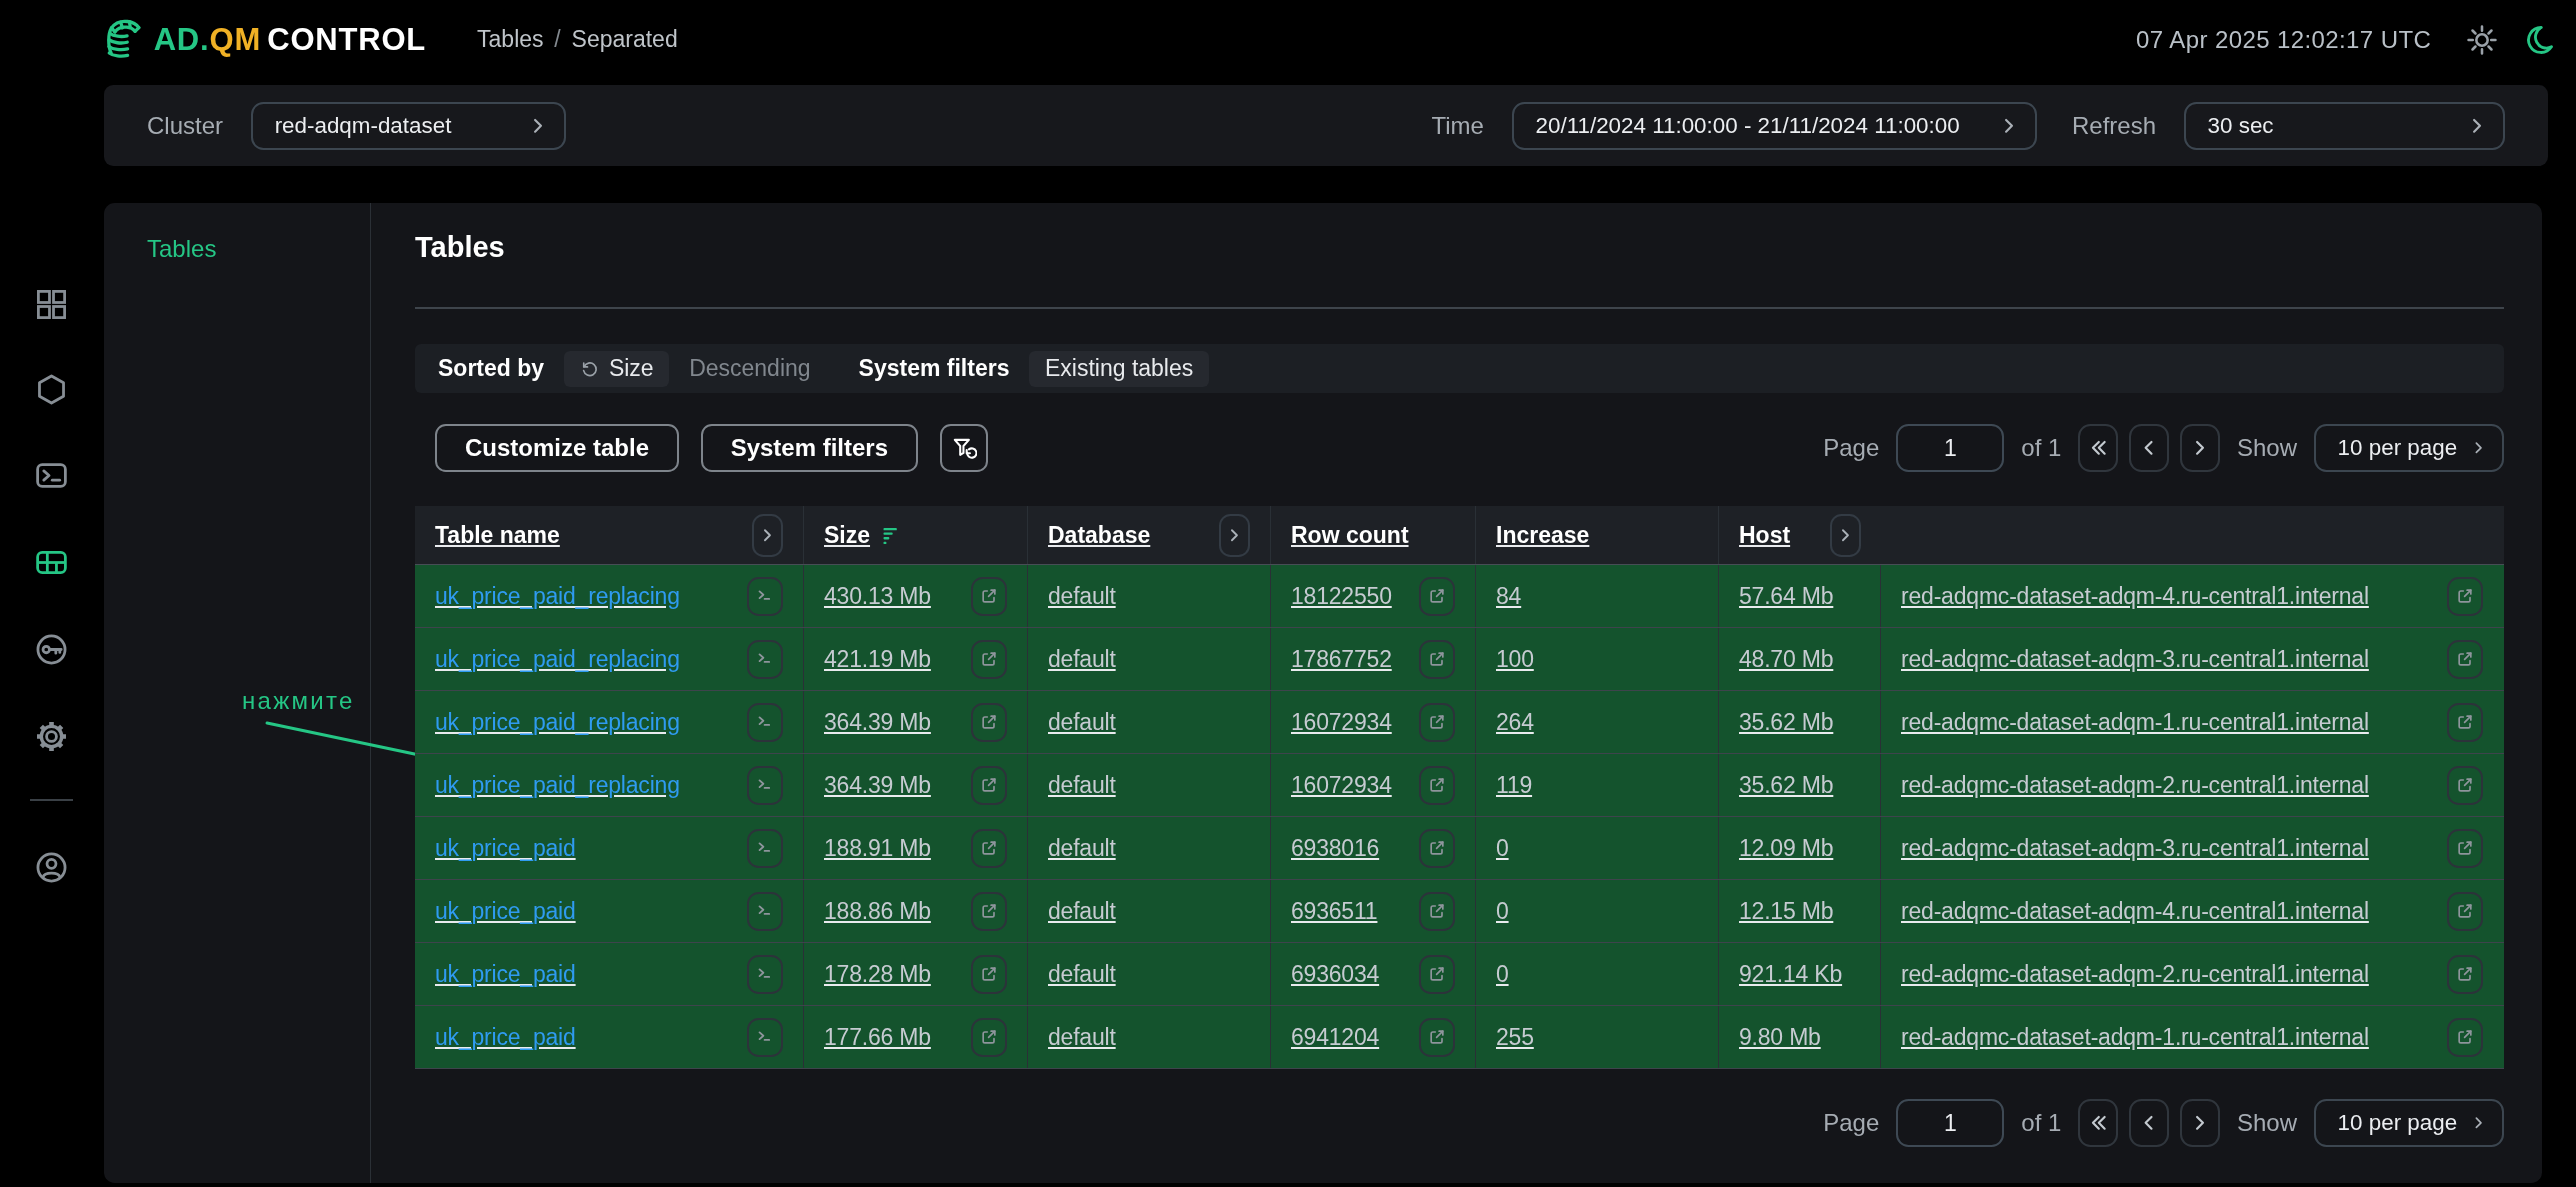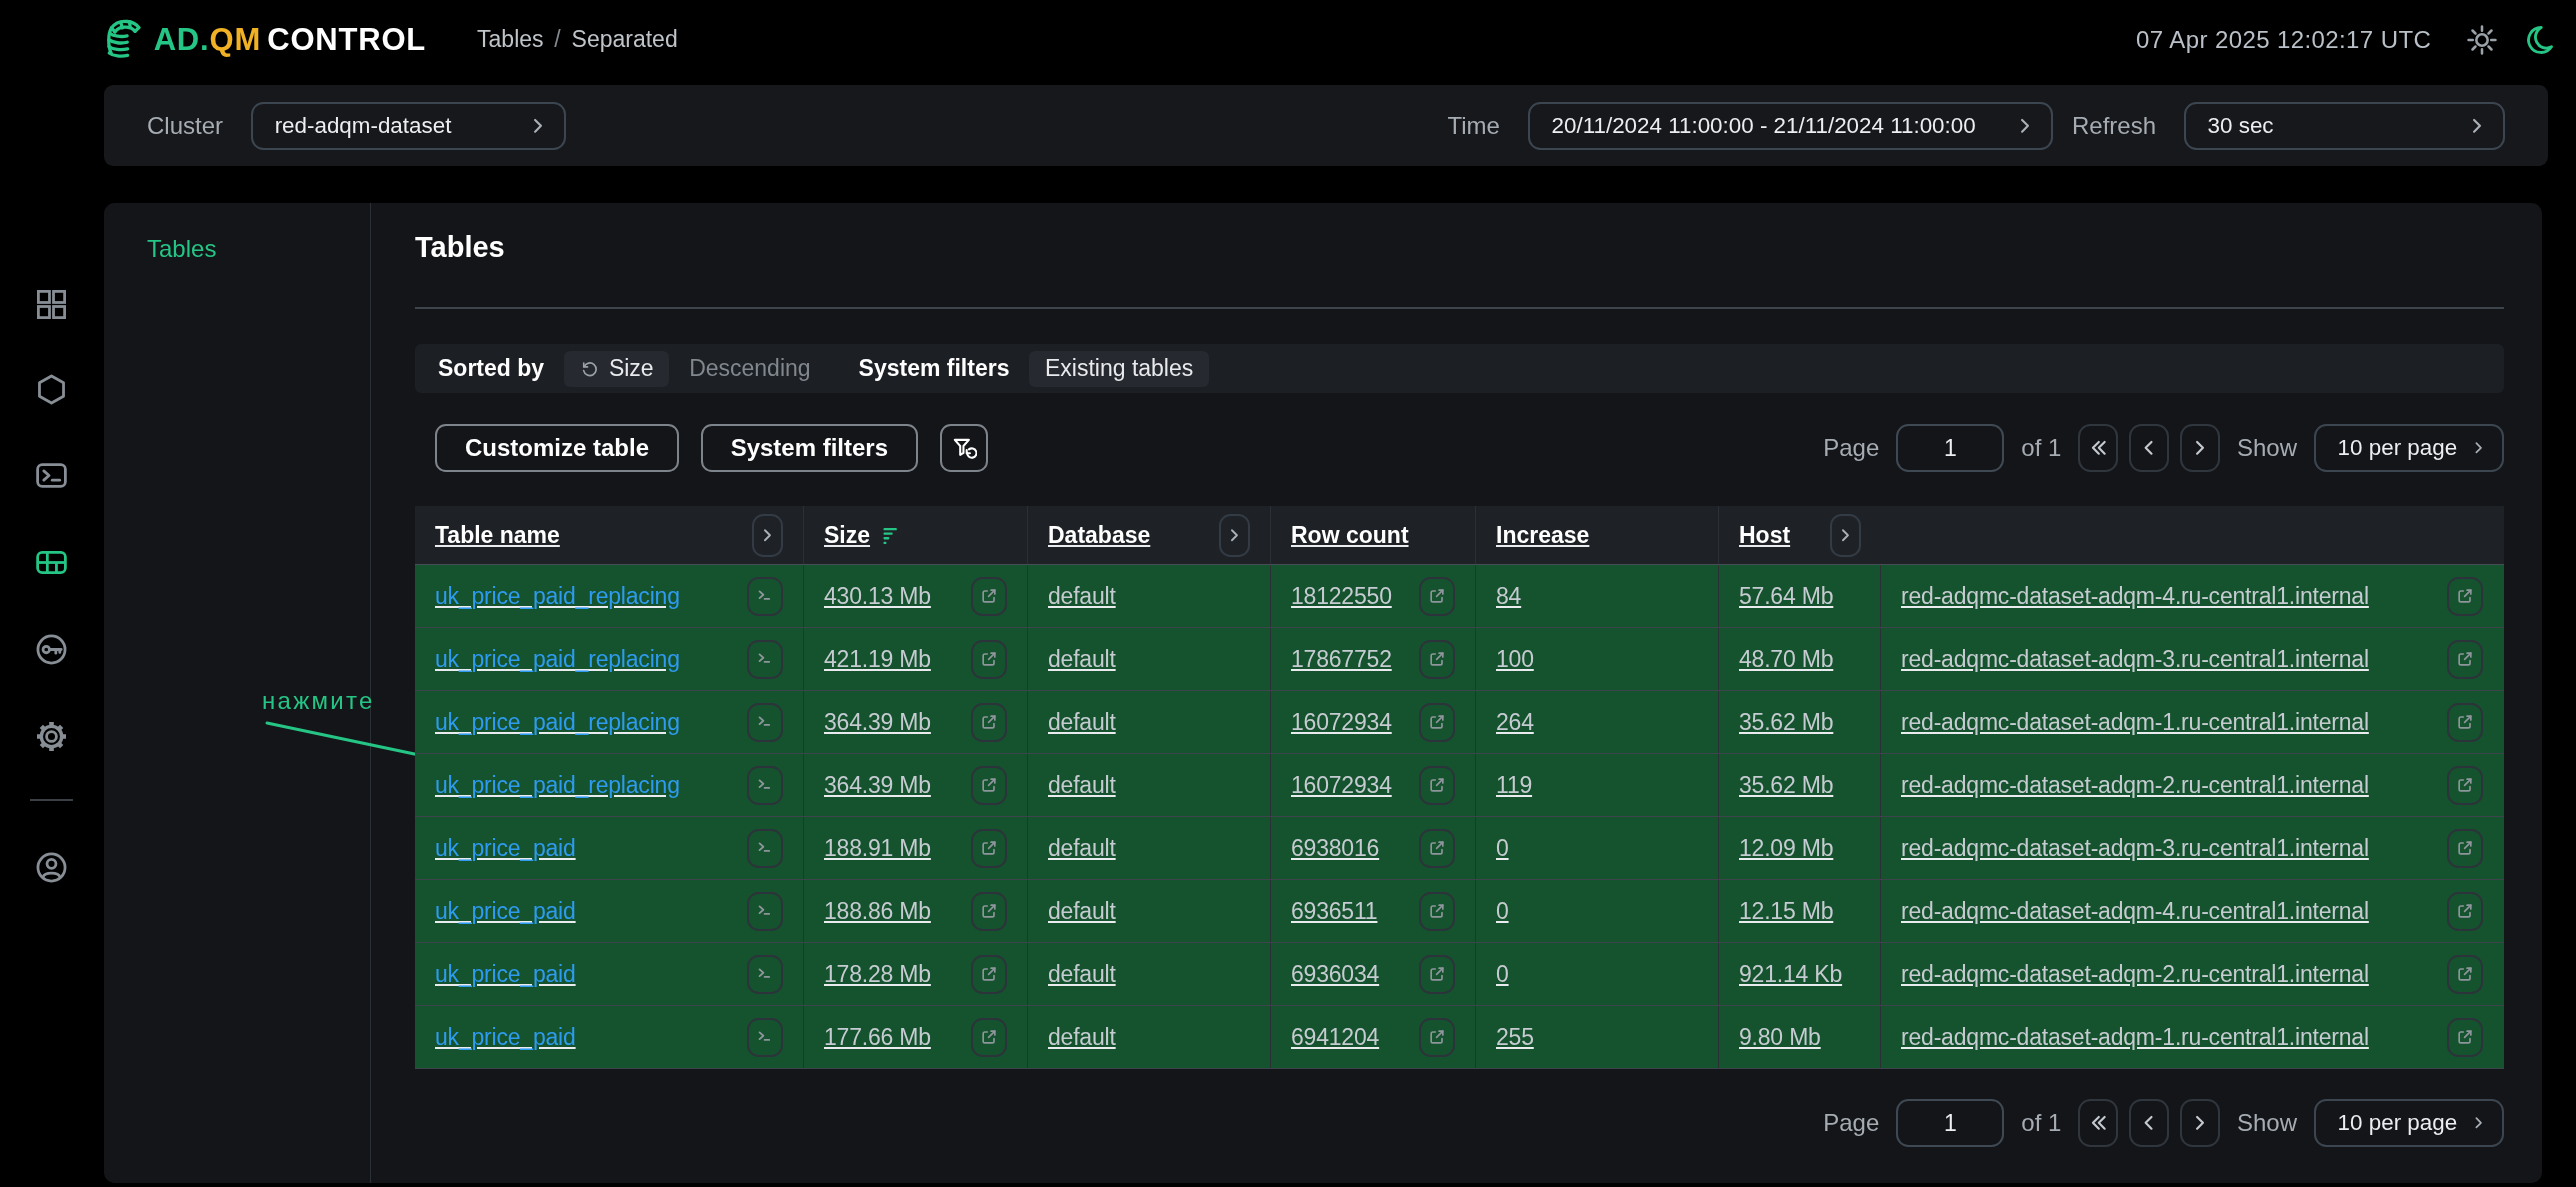--- a/index.html
+++ b/index.html
@@ -38,21 +38,21 @@
   .rail-item.active { color:#25c685; }
   .rail-divider { position:absolute; left:30px; width:43px; height:1.5px; background:#3a4046; }
 
   
   .content-panel { position:absolute; left:104px; top:203px; width:2438px; height:980px;
     background:#141519; border-radius:10.8px; }
   .secondary-sidebar { position:absolute; left:0; top:0; width:267px; height:100%;
     border-right:1.5px solid #2b3036; }
   .side-item { position:absolute; left:43px; top:32px; color:#25c685; font-size:24px; cursor:pointer; }
 
-  .annotation-text { position:absolute; left:158px; top:484px; color:#25c685;
+  .annotation-text { position:absolute; left:138px; top:484px; color:#25c685;
     font-size:24px; letter-spacing:2.3px; }
   .annotation-arrow { position:absolute; left:139px; top:510px; pointer-events:none; }
 
   .main { position:absolute; left:311px; top:0; width:2089px; height:100%; }
   .page-title { position:absolute; top:28px; left:0; font-size:29px; font-weight:700; color:#fff; }
   .title-rule { position:absolute; top:104px; left:0; width:100%; height:1.5px; background:#3e444b; }
 
   
   .sort-bar { position:absolute; top:141px; left:0; width:100%; height:49px; background:#1c1f24;
     border-radius:6.2px; display:flex; align-items:center; padding:0 23px; gap:20px; font-size:23px; }
@@ -186,21 +186,21 @@
       </svg>
   </div>
   <div class="fb-spacer"></div>
   <span class="fb-label">Time</span>
   <div class="select" style="width:525px">
     <span>20/11/2024 11:00:00 - 21/11/2024 11:00:00</span>
     <svg class="chev" width="21.6" height="21.6" viewBox="0 0 24 24">
         <use href="#i-chev-r"></use>
       </svg>
   </div>
-  <span class="fb-label" style="margin-left:19px">Refresh</span>
+  <span class="fb-label" style="margin-left:35px">Refresh</span>
   <div class="select" style="width:321px">
     <span>30 sec</span>
     <svg class="chev" width="21.6" height="21.6" viewBox="0 0 24 24">
         <use href="#i-chev-r"></use>
       </svg>
   </div>
 </div>
 
 <div class="rail">
   <div class="rail-item" style="top:207px">

